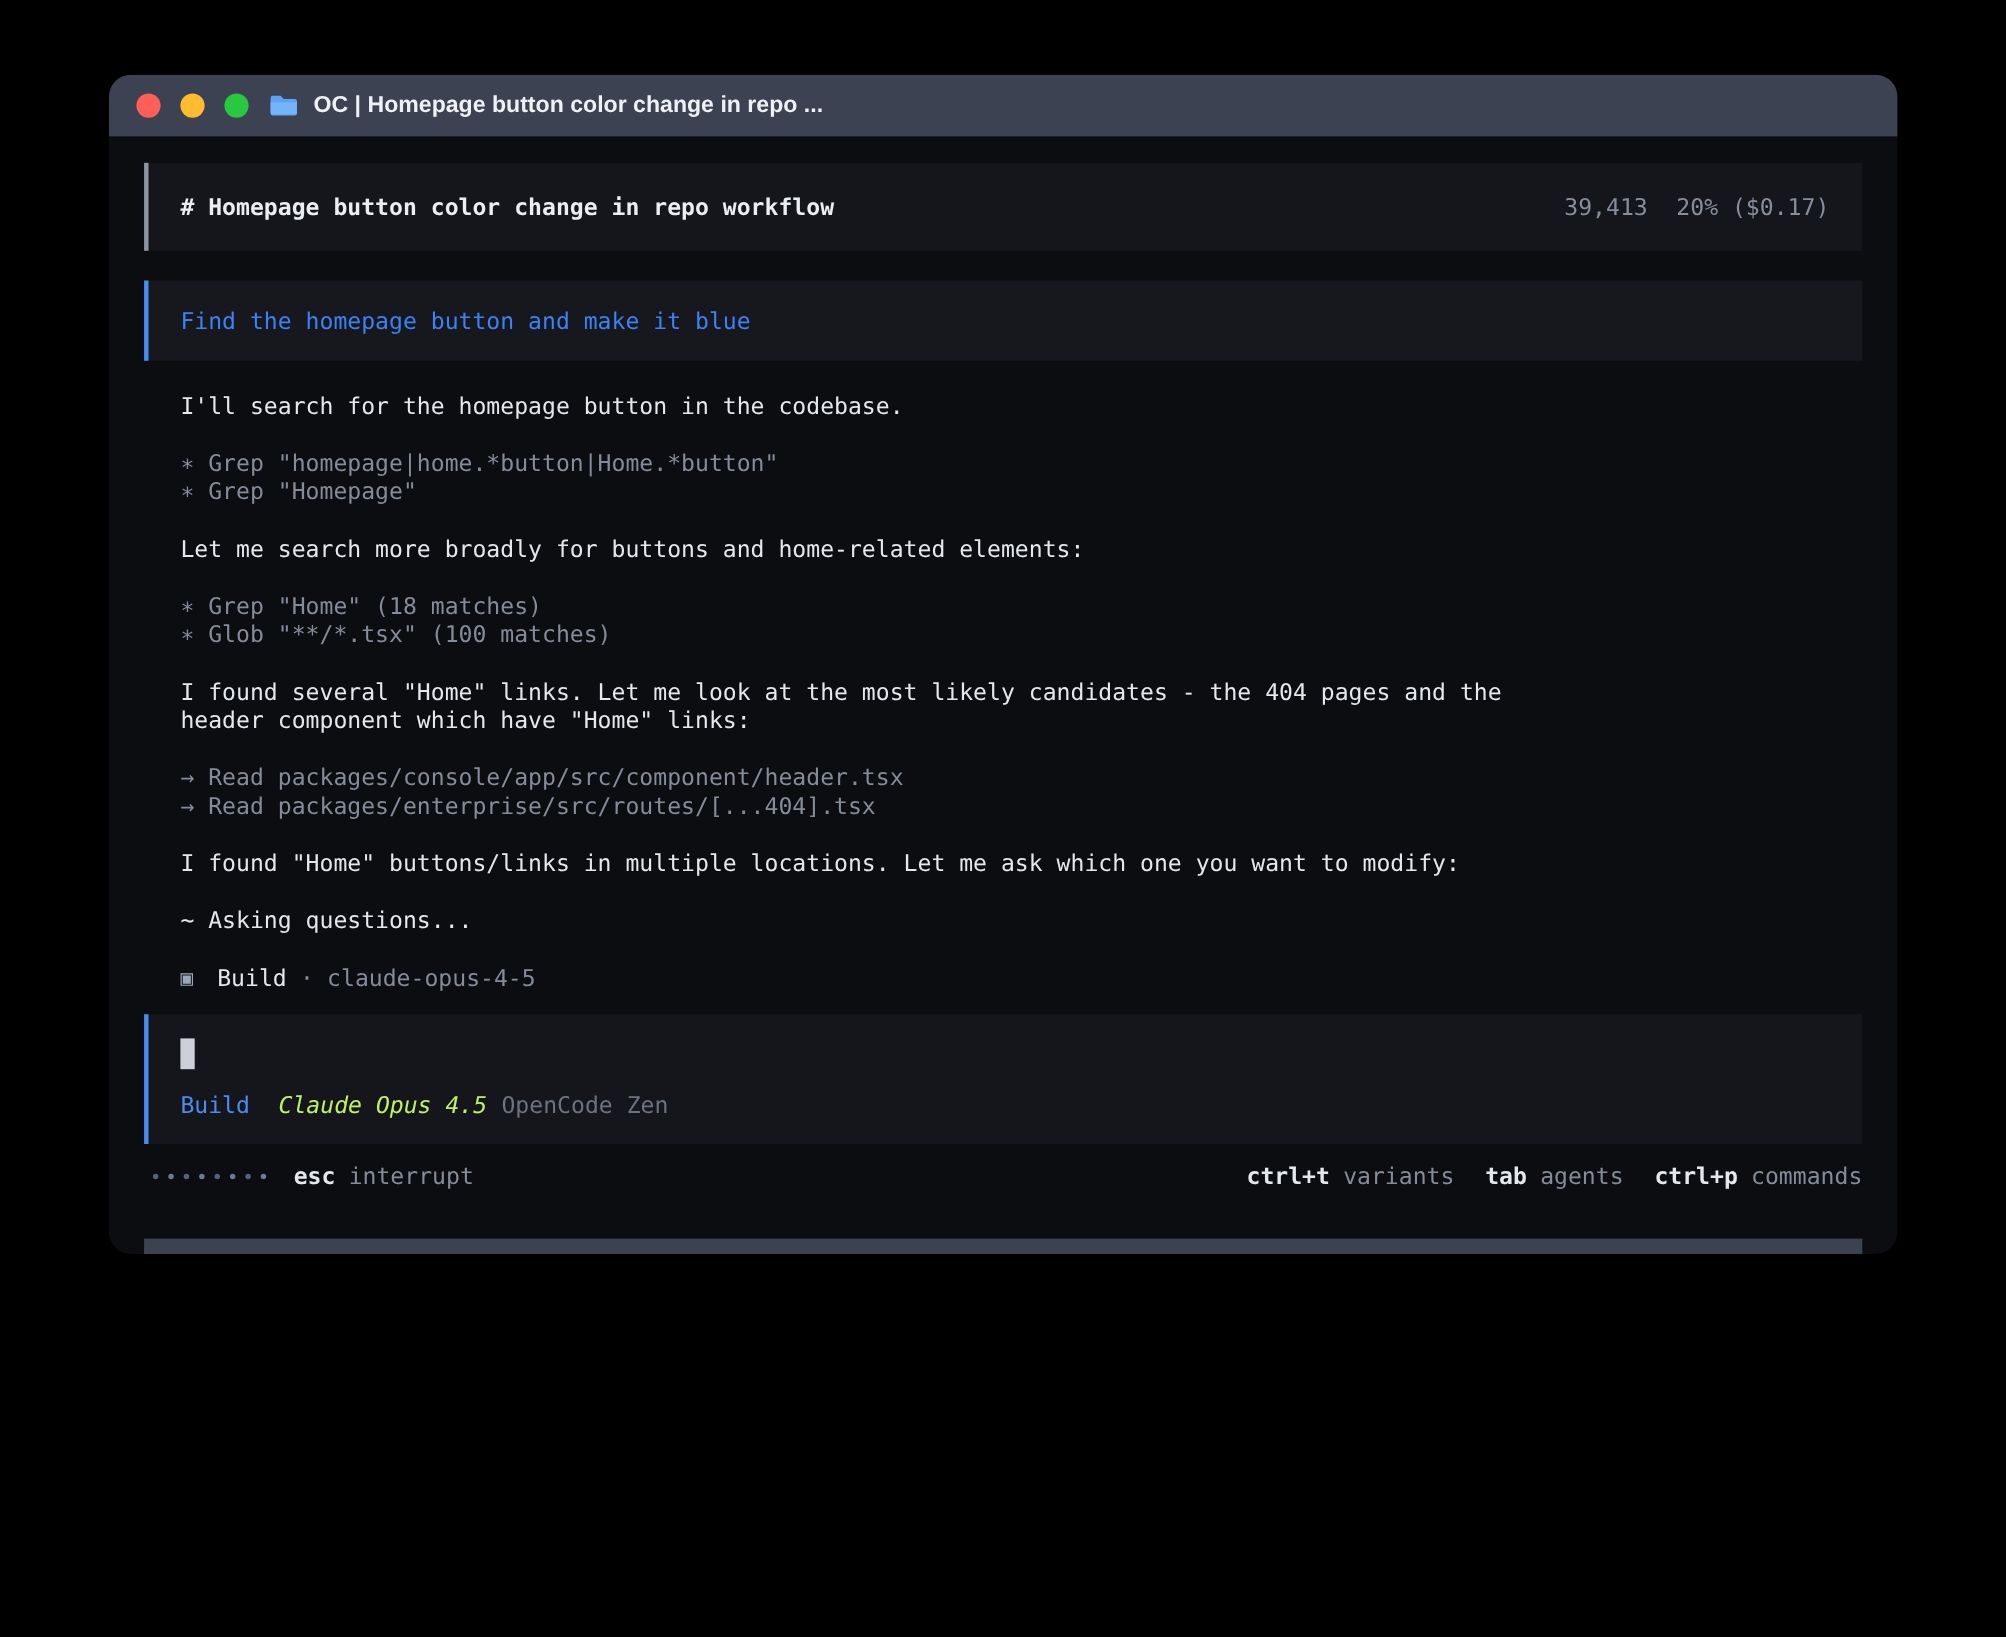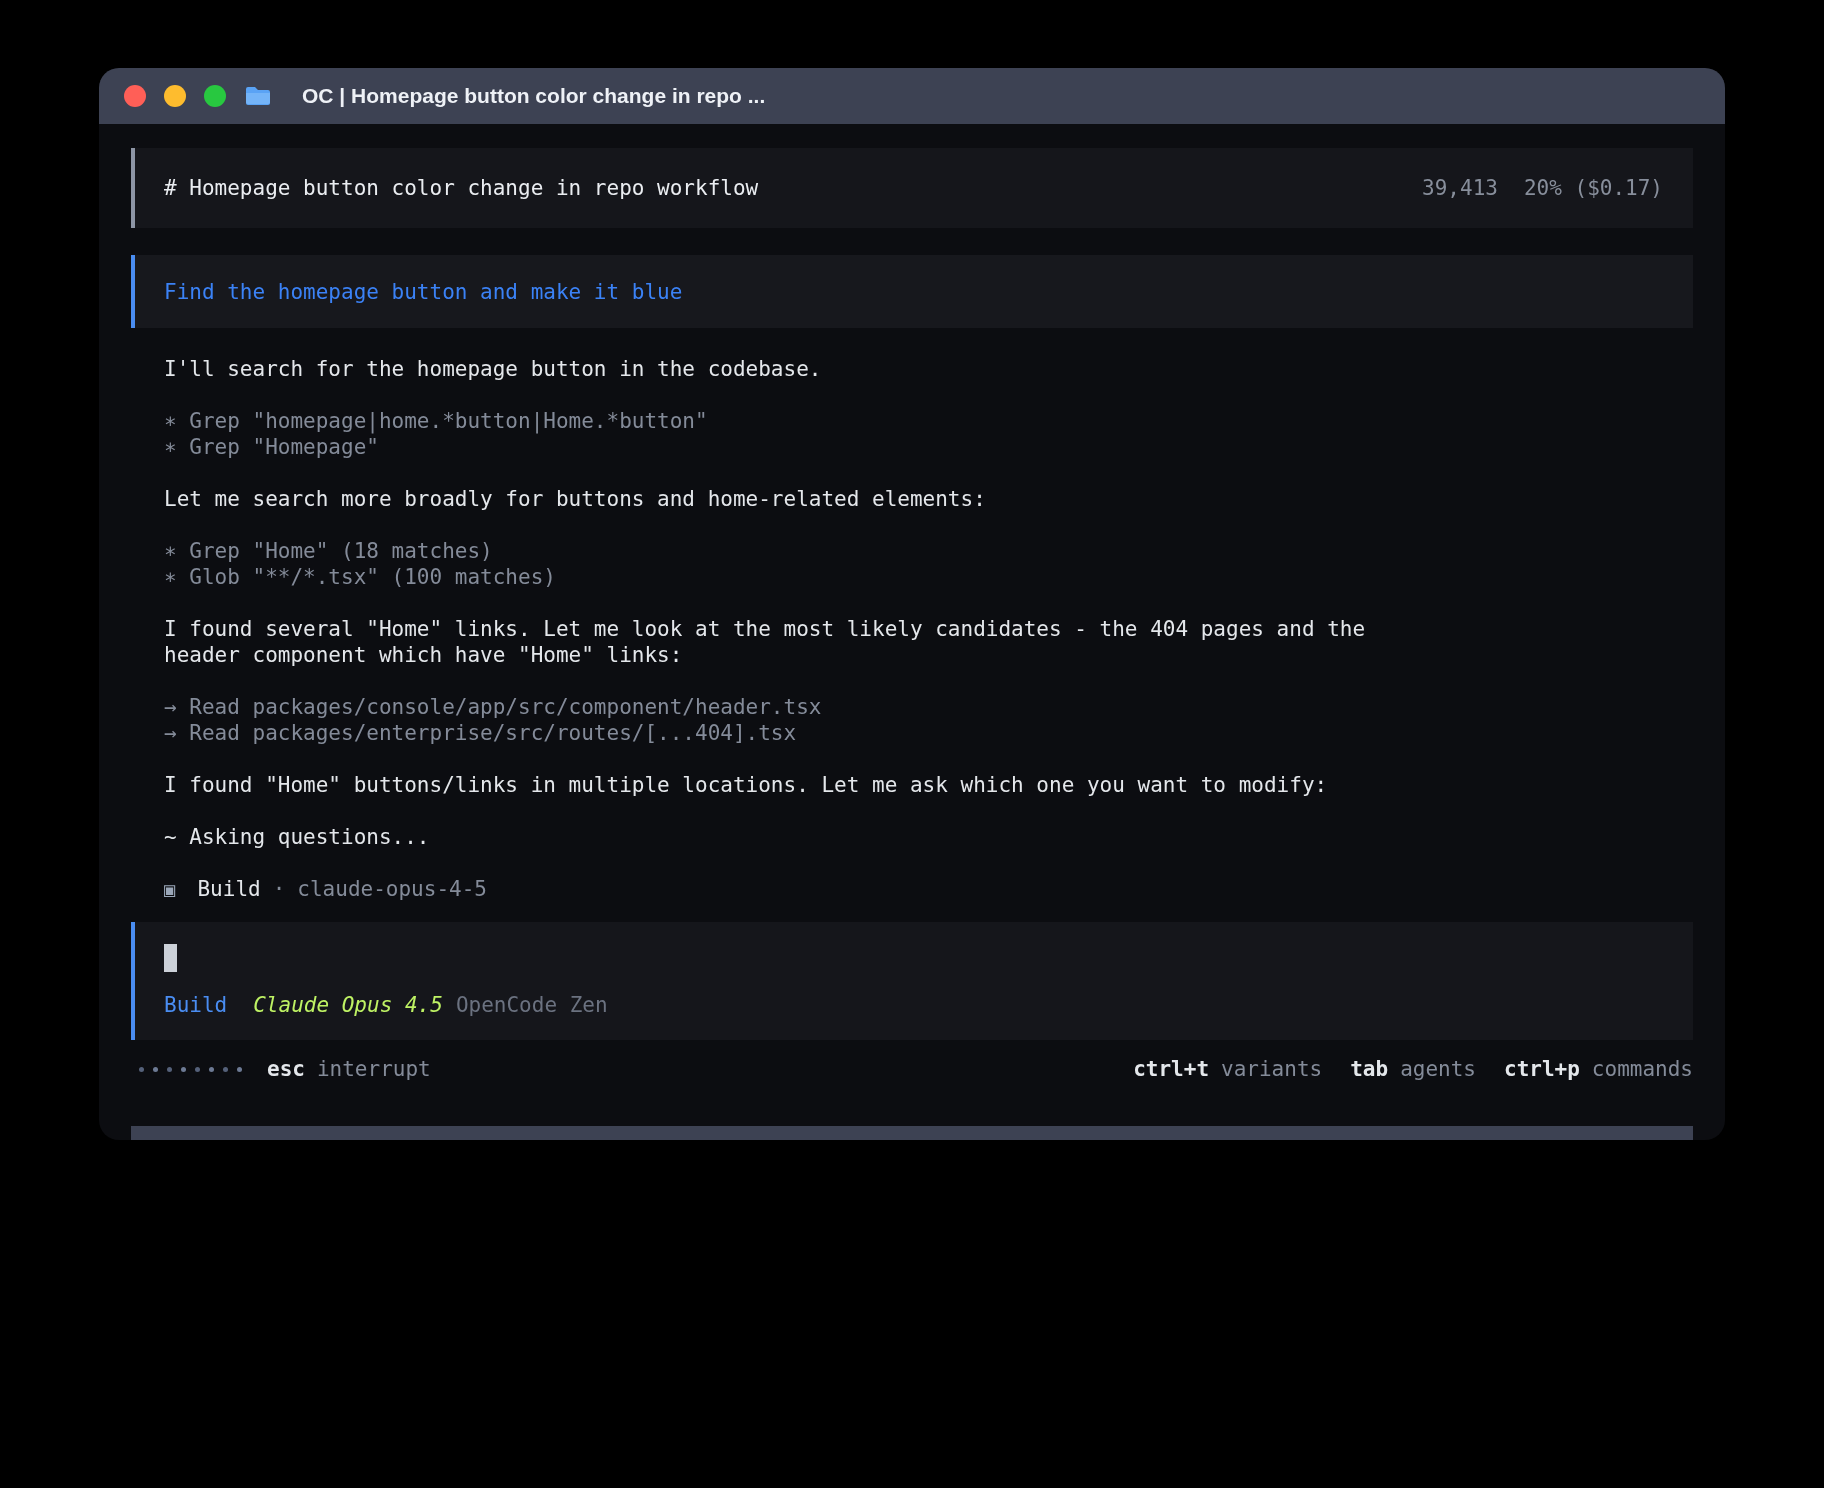--- a/index.html
+++ b/index.html
@@ -25,21 +25,21 @@
     background:#3d4253;
     display:flex; align-items:center;
     padding:0 25px;
   }
   .lights { display:flex; align-items:center; gap:18px; }
   .light { width:22px; height:22px; border-radius:50%; }
   .light.red { background:#ff5f57; }
   .light.yellow { background:#febc2e; }
   .light.green { background:#28c840; }
   .title-wrap {
-    display:flex; align-items:center; gap:30px;
+    display:flex; align-items:center; gap:13px;
     margin-left:18px;
     font-family:"Liberation Sans", sans-serif;
     font-weight:700; font-size:21px; color:#eef1f6;
     white-space:nowrap;
     justify-content:flex-end;
   }
   .folder-icon { width:28px; height:22px; display:inline-block; }
   
   .content {
     flex:1 1 auto;
@@ -50,21 +50,21 @@
     display:flex; flex-direction:column;
     overflow:hidden;
   }
   .session-header {
     background:#15161b;
     border-left:4px solid #8d95a5;
     height:80px; flex:0 0 80px;
     display:flex; align-items:center; justify-content:space-between;
     padding:0 30px 0 29px;
   }
-  .session-title { font-weight:400; color:#eaedf1; white-space:nowrap; }
+  .session-title { font-weight:700; color:#eaedf1; white-space:nowrap; }
   .session-right { display:flex; gap:26px; color:#878e9b; white-space:nowrap; }
   .user-msg {
     margin-top:27px;
     background:#17181d;
     border-left:4px solid #4a8df2;
     height:73px; flex:0 0 73px;
     display:flex; align-items:center;
     padding:0 29px;
     color:#3b82f6;
   }

